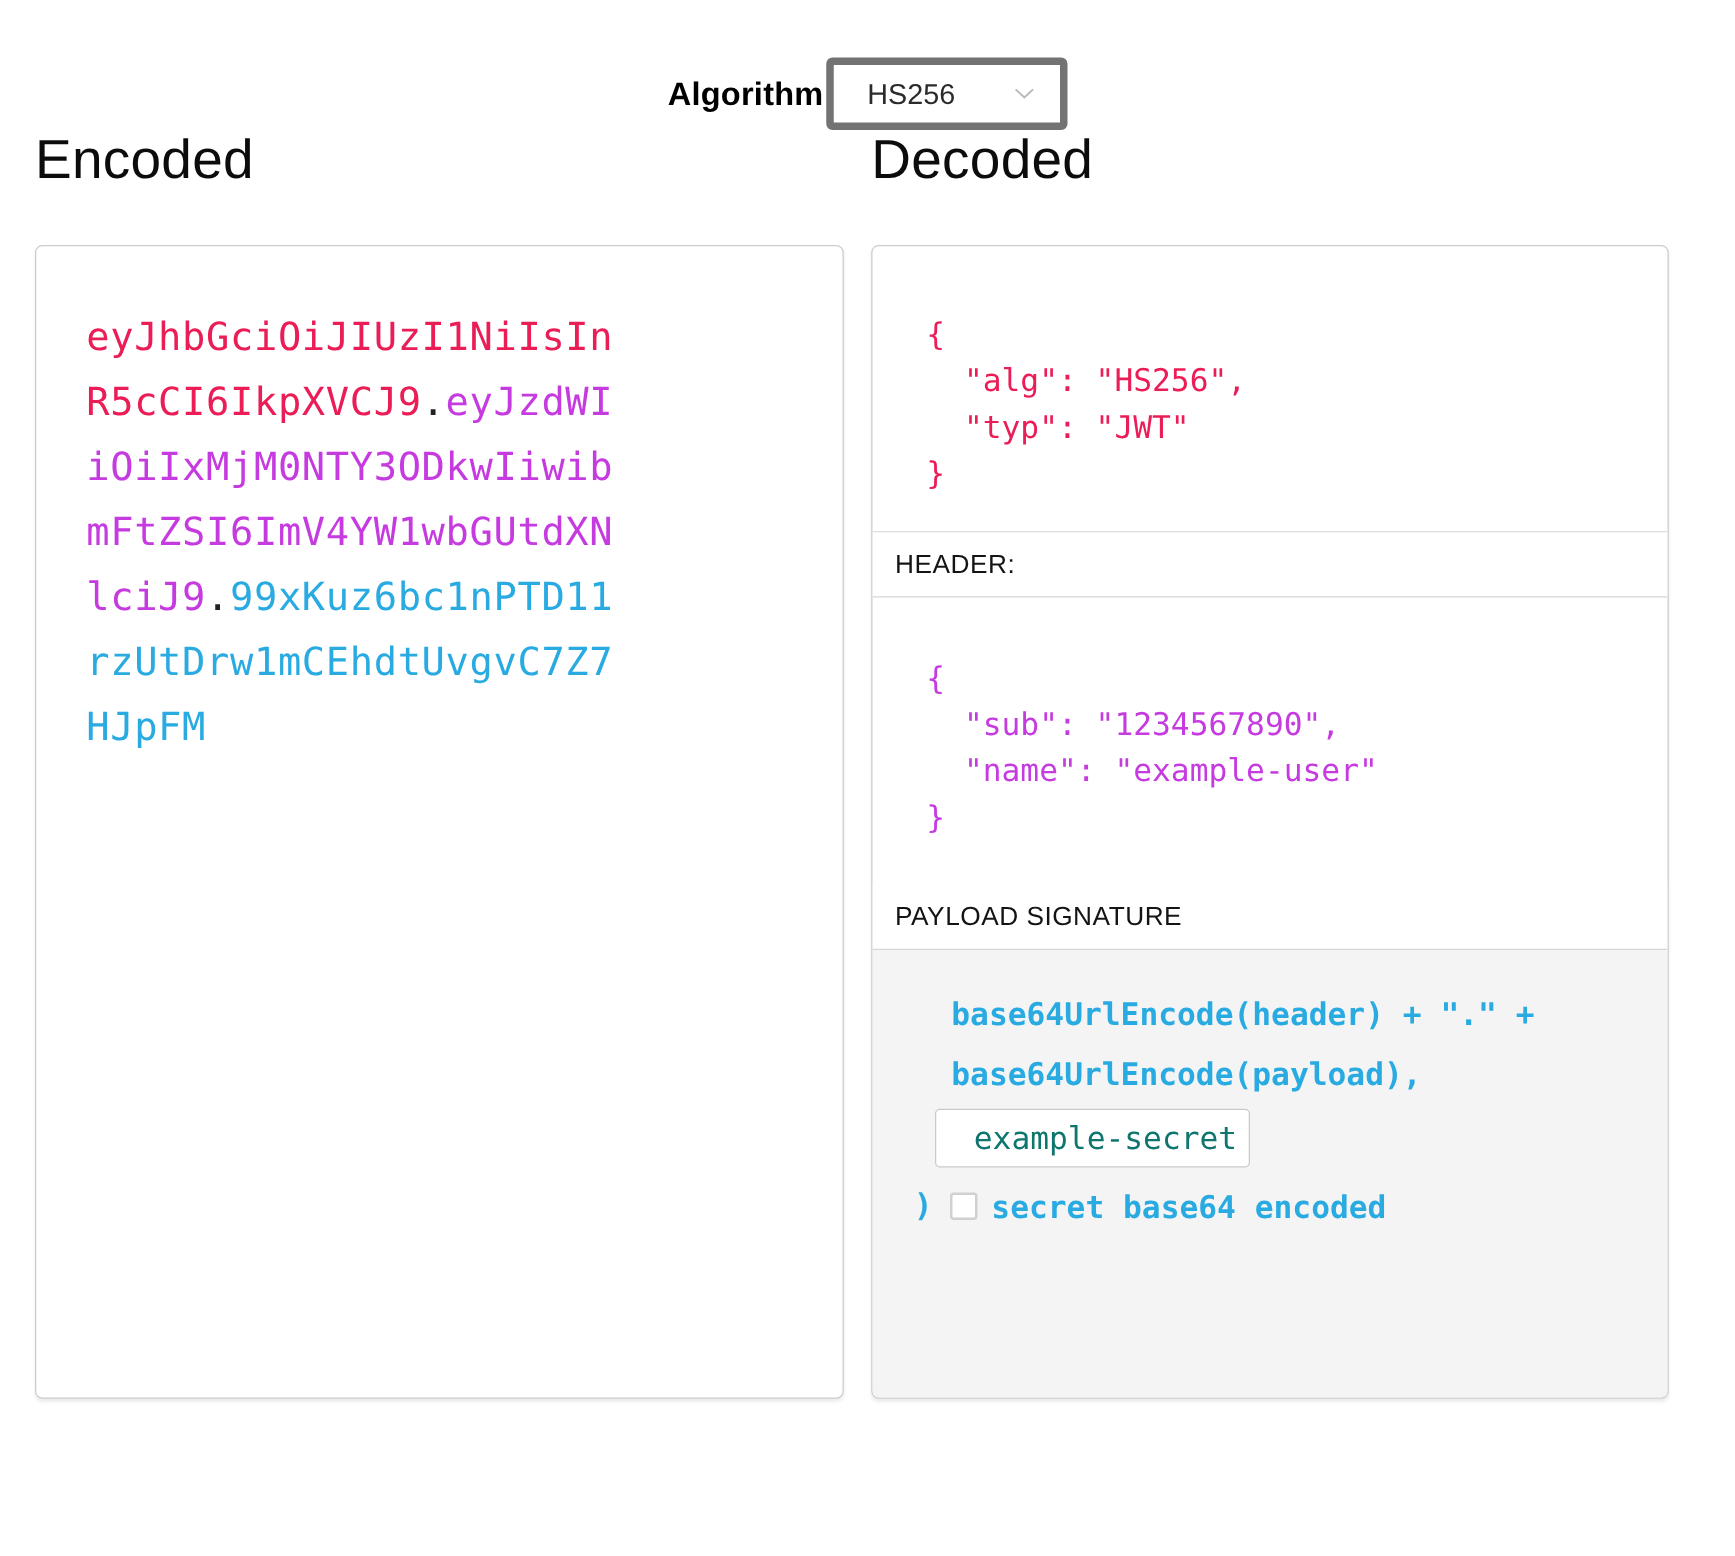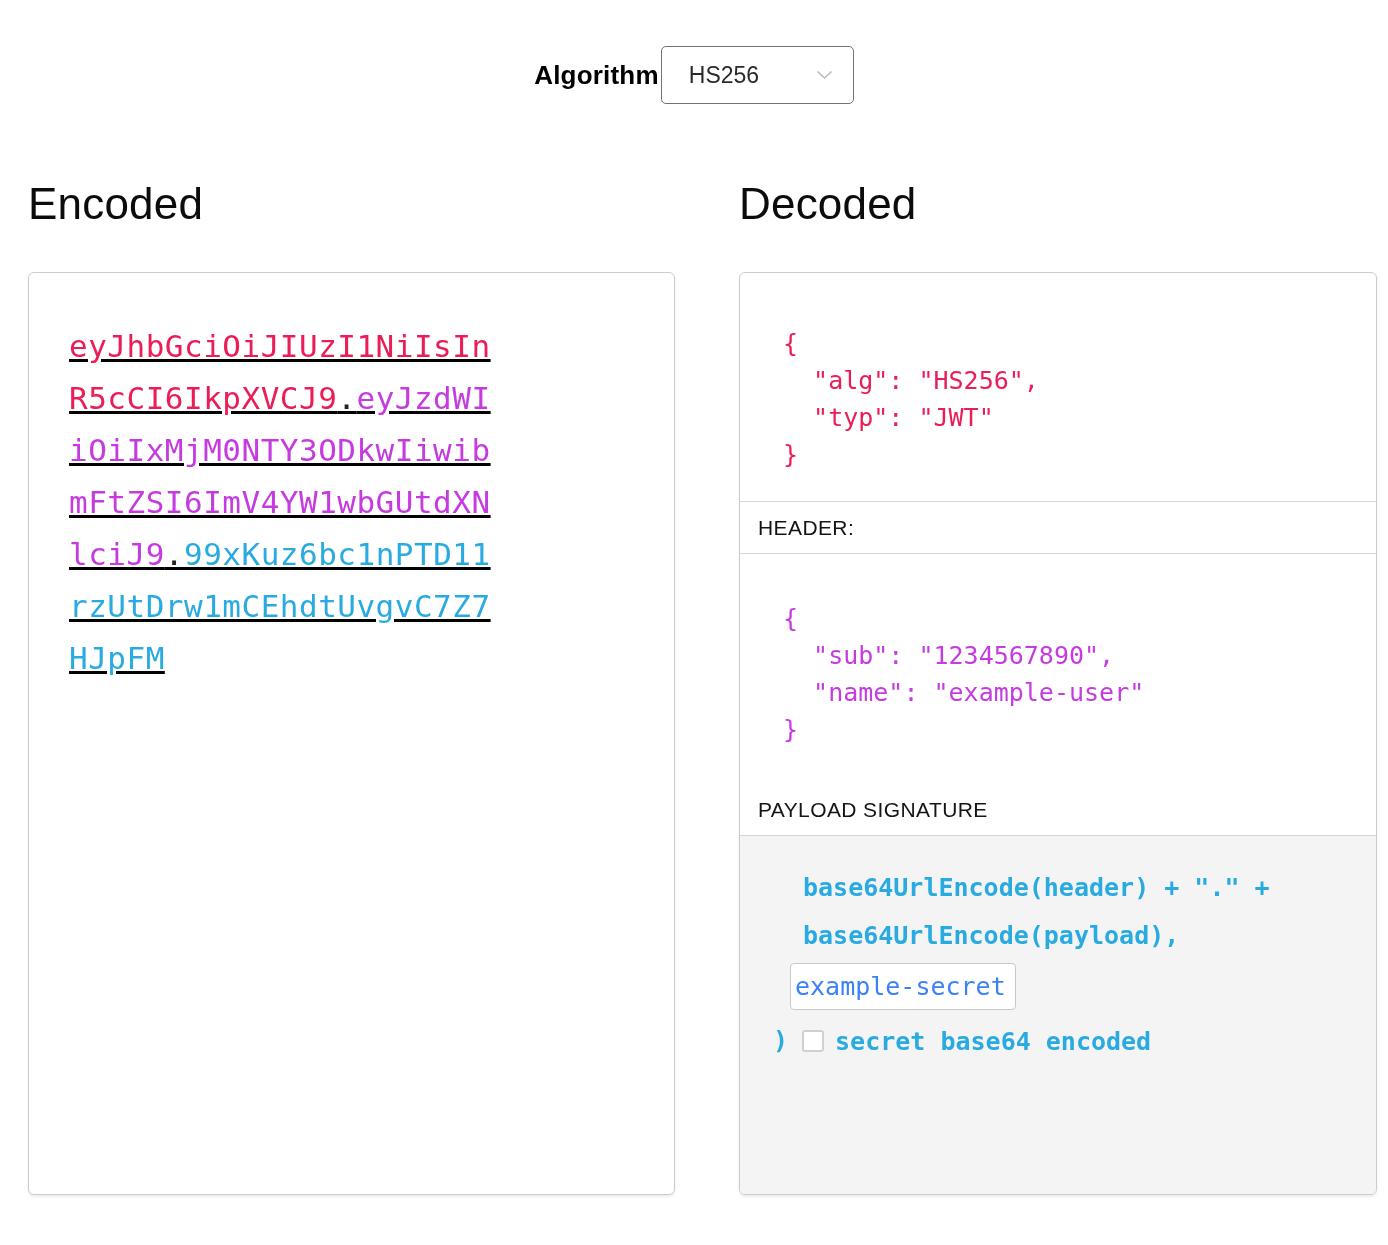--- a/index.html
+++ b/index.html
@@ -4,38 +4,38 @@
 <style>
   * { margin: 0; padding: 0; box-sizing: border-box; }
   html, body { width: 1388px; height: 1245px; background: #ffffff; overflow: hidden;
     font-family: "Liberation Sans", sans-serif; }
 
   
   .algo-row { display: flex; justify-content: center; align-items: center;
     padding-top: 46px; gap: 2px; }
   .algo-label { font-size: 26px; font-weight: 700; color: #000; letter-spacing: 0.2px; }
   .algo-select { position: relative; width: 193px; height: 58px; background: #fff;
-    border: 1px solid #737373; border-radius: 5px; display: flex; align-items: center;
+    border: 6px solid #737373; border-radius: 5px; display: flex; align-items: center;
     padding-left: 27px; font-size: 23px; color: #2b2b2b; cursor: pointer; }
   .algo-select .chev { position: absolute; right: 20px; top: 50%; transform: translateY(-50%);
     display: flex; }
 
   
-  .main { display: flex; gap: 64px; padding: 0 28px; margin-top: 76px; }
+  .main { display: flex; gap: 22px; padding: 0 28px; }
   .col-left { width: 647px; flex: none; }
   .col-right { width: 638px; flex: none; }
   h1.col-title { font-size: 44px; font-weight: 500; color: #0c0c0c; line-height: 48px;
     margin-bottom: 44px; letter-spacing: 0.2px; }
 
   
   .encoded-box { height: 923px; background: #fff; border: 1px solid #cccccc;
     border-radius: 6px; box-shadow: 0 2px 3px rgba(0,0,0,0.08);
     padding: 47px 0 0 40px; cursor: text; }
   .token { width: 432px; font-family: "DejaVu Sans Mono", monospace; font-size: 31px;
-    letter-spacing: 0.5px; line-height: 52px; word-break: break-all; text-decoration: underline; }
+    letter-spacing: 0.5px; line-height: 52px; word-break: break-all; }
   .tok-header { color: #eb1d56; }
   .tok-dot { color: #222222; }
   .tok-payload { color: #c63be0; }
   .tok-signature { color: #29abe2; }
 
   
   .decoded-box { height: 923px; background: #fff; border: 1px solid #cccccc;
     border-radius: 6px; box-shadow: 0 2px 3px rgba(0,0,0,0.08);
     display: flex; flex-direction: column; overflow: hidden; }
   .sec-label { flex: none; height: 52px; display: flex; align-items: center;
@@ -45,23 +45,23 @@
   .sec-content { border-bottom: 1px solid #d6d6d6; }
   .json-area { flex: none; font-family: "DejaVu Sans Mono", monospace; font-size: 25px;
     line-height: 37px; white-space: pre; cursor: text; }
   .json-header { height: 229px; color: #eb1d56; padding: 52px 0 0 43px; }
   .json-payload { height: 230px; color: #c63be0; padding: 46px 0 0 43px; }
   .verify-area { flex: 1; background: #f4f4f4; padding: 28px 0 0 33px;
     font-family: "DejaVu Sans Mono", monospace; font-weight: 700; font-size: 25px;
     color: #29abe2; border-bottom: none; }
   .verify-area .code-line { line-height: 48px; }
   .verify-area .indent { margin-left: 30px; }
-  .secret-input { display: block; margin: 3px 0 0 17px; width: 226px; height: 47px;
-    border: 1px solid #c9c9c9; border-radius: 4px; background: #fff; padding: 0 0 0 4px;
-    font-family: "DejaVu Sans Mono", monospace; font-size: 25px; color: #3b82f6; outline: none; }
+  .secret-input { display: block; margin: 3px 0 0 17px; width: 252px; height: 47px;
+    border: 1px solid #c9c9c9; border-radius: 4px; background: #fff; padding: 0 0 0 30px;
+    font-family: "DejaVu Sans Mono", monospace; font-size: 25px; color: #0f766e; outline: none; }
   .close-row { display: flex; align-items: center; margin-top: 14px; }
   .close-paren { line-height: 34px; }
   .b64-checkbox { appearance: none; -webkit-appearance: none; width: 22px; height: 22px;
     border: 2px solid #d0d0d0; border-radius: 3px; background: #fff; margin: 0 0 0 14px;
     cursor: pointer; flex: none; }
   .b64-label { margin-left: 11px; cursor: pointer; }
 </style>
 </head>
 <body>
 

